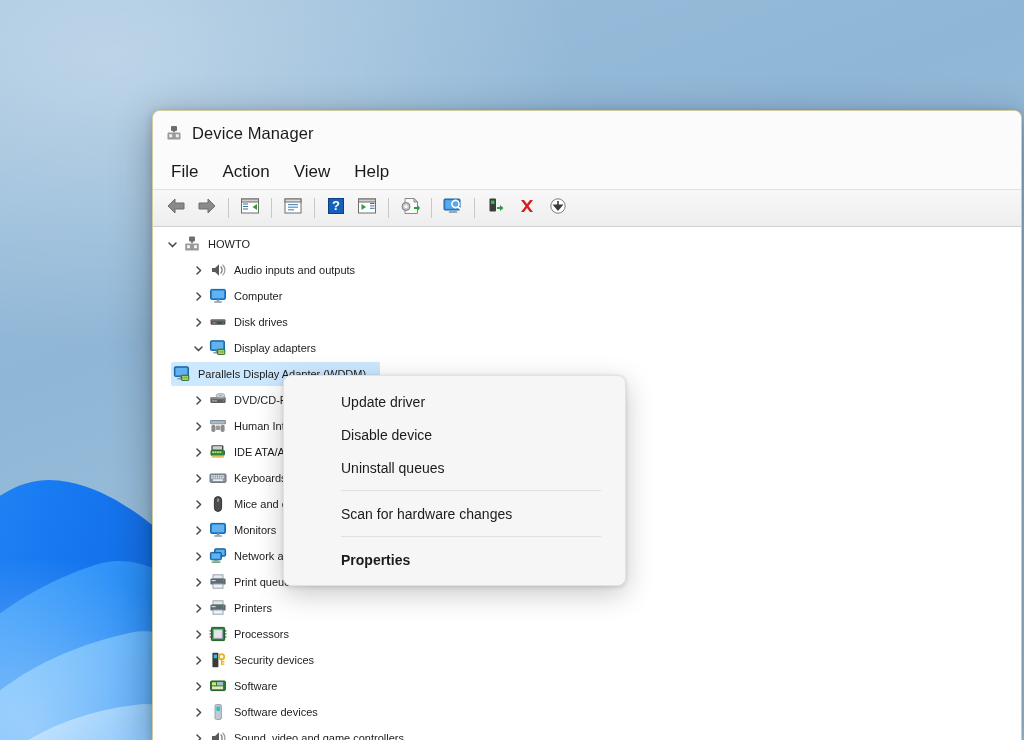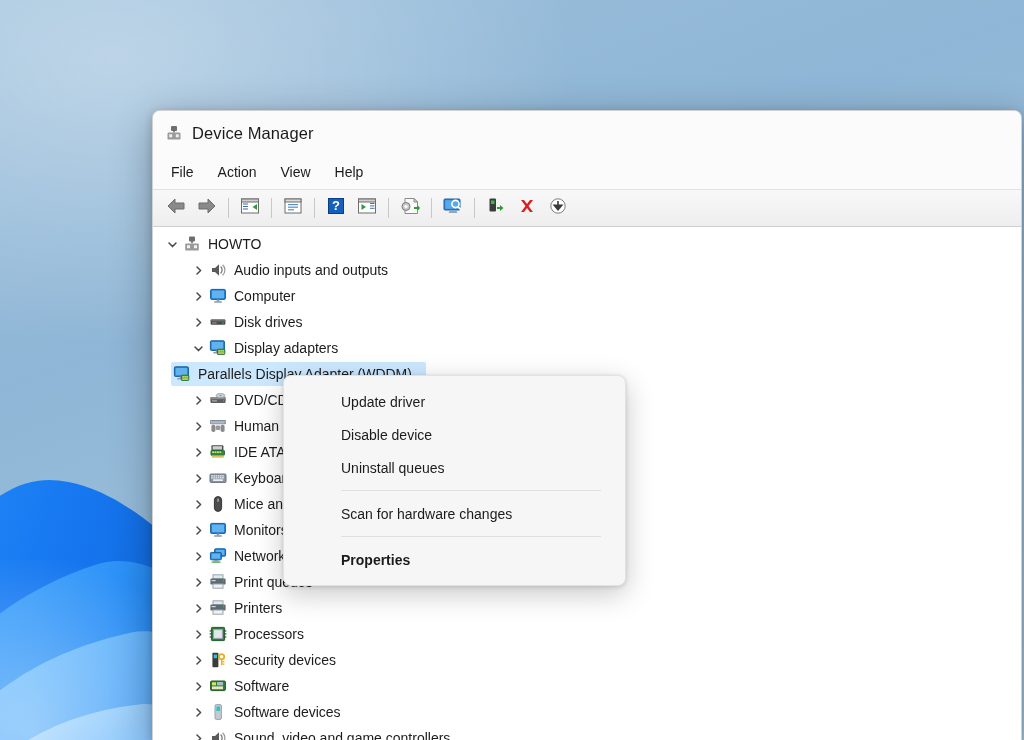--- a/index.html
+++ b/index.html
@@ -32,46 +32,46 @@
   #bloom .p4{left:175px;top:270px;width:250px;height:170px;
       background:linear-gradient(155deg,#bfe6ff 0%,#63b0f9 65%,#2a7ee2 100%);
       transform:rotate(-6deg);border-radius:74% 26% 50% 50%/64% 50% 50% 36%;
       opacity:.85;}
   #bloom .glow{position:absolute;left:60px;top:120px;width:400px;height:380px;
       background:radial-gradient(ellipse at 45% 45%, rgba(255,255,255,.38), rgba(255,255,255,0) 60%);}
 
   
   #window{
     position:absolute;left:152px;top:110px;width:868px;height:630px;
-    background:#ffffff;border-radius:8px 8px 0 0;
+    background:#fef9c3;border-radius:8px 8px 0 0;
     box-shadow:0 10px 40px rgba(0,0,0,.30), 0 2px 8px rgba(0,0,0,.18);
     overflow:hidden;display:flex;flex-direction:column;
     border:1px solid rgba(0,0,0,.18);border-bottom:none;
   }
 
   
   #titlebar{height:44px;flex:0 0 44px;background:#fbfbfb;display:flex;align-items:center;
     padding:0 12px;gap:9px;}
   #titlebar .title{font-size:16.5px;color:#1b1b1b;letter-spacing:.1px;}
 
   
   #menubar{height:34px;flex:0 0 34px;background:#fbfbfb;display:flex;align-items:center;
      padding:0 6px;border-bottom:1px solid #e2e2e2;}
-  #menubar .mi{font-size:14px;color:#1b1b1b;padding:4px 12px;border-radius:3px;cursor:default;}
+  #menubar .mi{font-size:17px;color:#1b1b1b;padding:4px 12px;border-radius:3px;cursor:default;}
 
   
   #toolbar{height:36px;flex:0 0 36px;background:#f3f3f3;display:flex;align-items:center;
      padding:0 8px;gap:1px;border-bottom:1px solid #d0d0d0;
      background:linear-gradient(#f8f8f8,#eeeeee);}
   .tb{width:30px;height:28px;display:flex;align-items:center;justify-content:center;border-radius:3px;}
   .tbsep{width:1px;height:20px;background:#c8c8c8;margin:0 5px;}
 
   
   #tree{flex:1 1 auto;background:#ffffff;overflow:hidden;padding-top:4px;position:relative;}
-  .row{height:26px;display:flex;align-items:center;font-size:14px;color:#1c1c1c;
+  .row{height:26px;display:flex;align-items:center;font-size:11px;color:#1c1c1c;
        white-space:nowrap;}
   .row .chev{width:18px;flex:0 0 18px;display:flex;align-items:center;justify-content:center;
       color:#4a4a4a;font-size:12px;}
   .row .ic{width:22px;flex:0 0 22px;display:flex;align-items:center;justify-content:center;
       margin-right:5px;}
   .row .lbl{padding-right:6px;}
   .lvl0{padding-left:10px;}
   .lvl1{padding-left:36px;}
   .lvl2{}
   .row.sel{background:transparent;}

